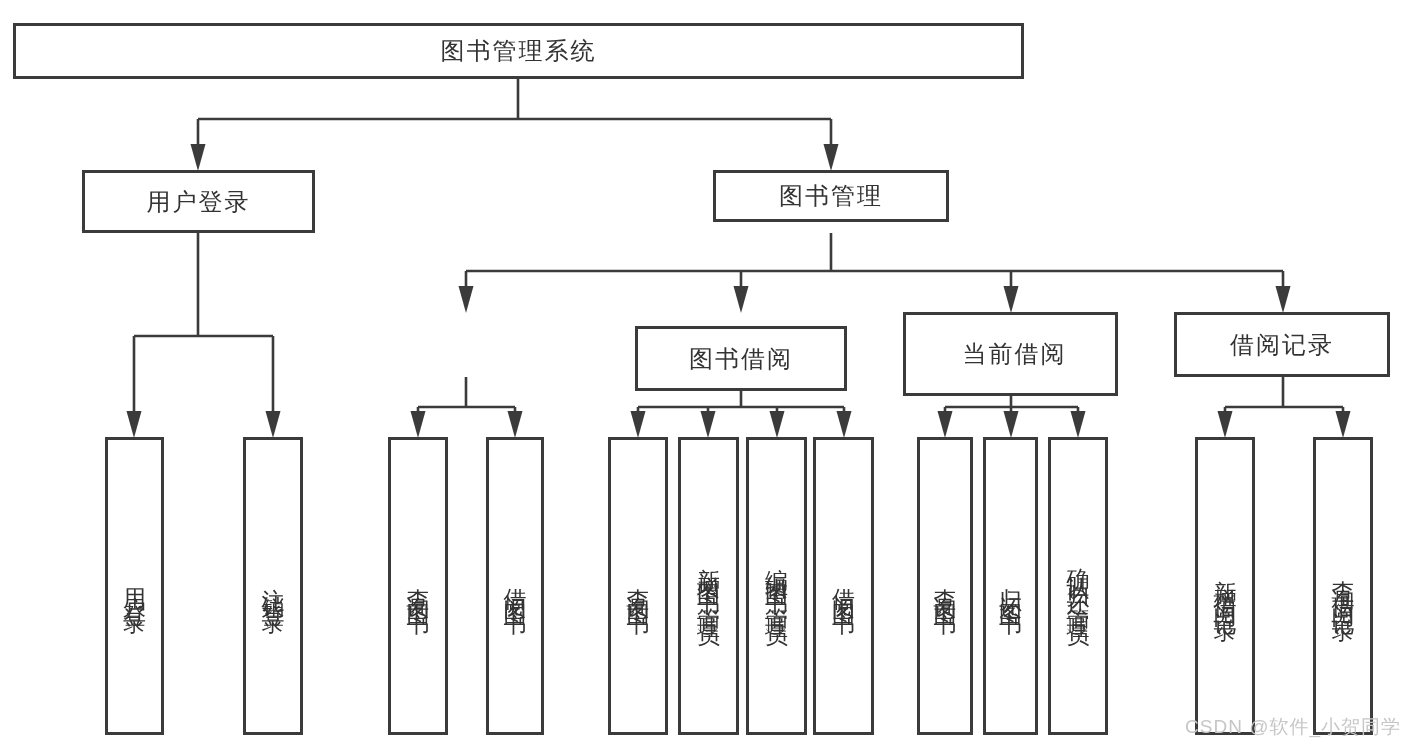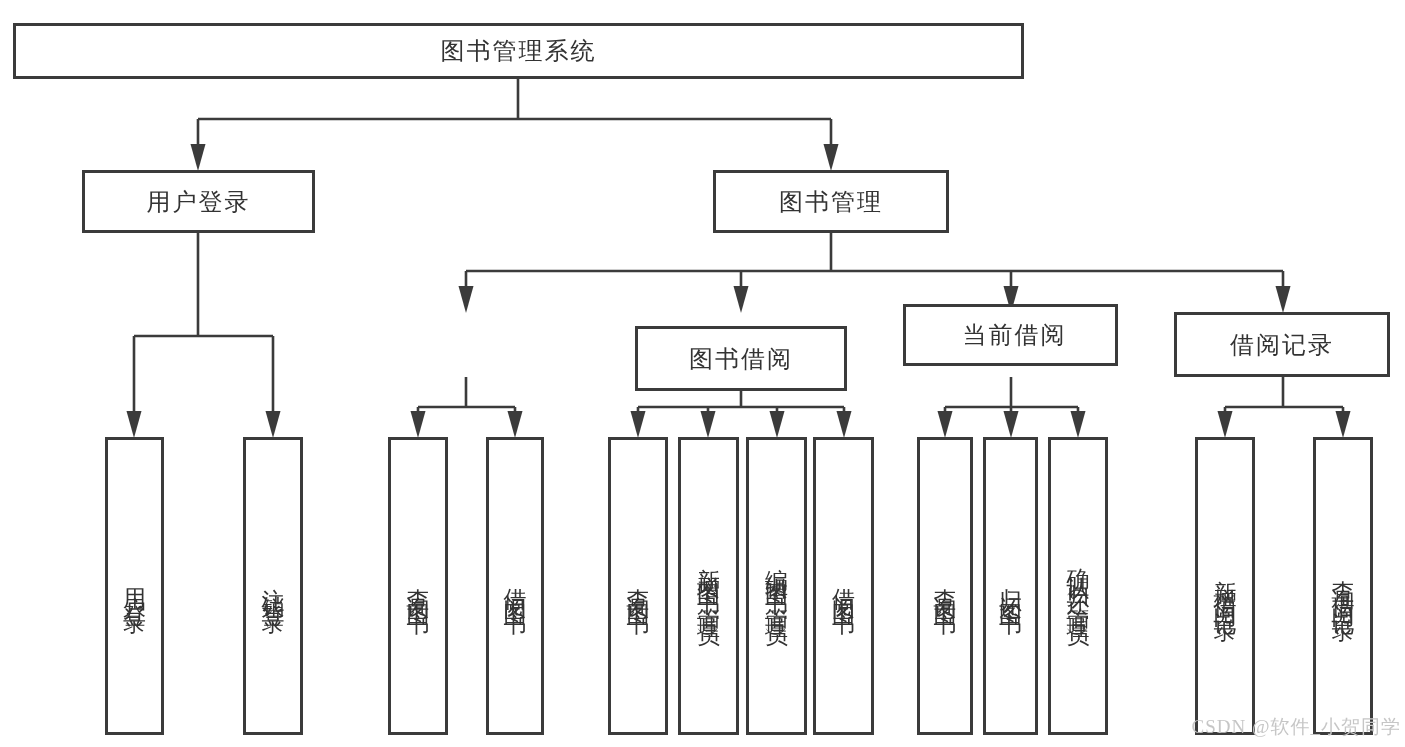--- a/index.html
+++ b/index.html
@@ -53,21 +53,20 @@
   }
   #watermark {
     position: absolute;
     right: 4px;
     top: 714px;
     font-size: 19px;
     letter-spacing: 1px;
     color: #c6c6c6;
     z-index: 3;
     white-space: nowrap;
-    font-family: Liberation Serif, serif;
   }
 </style>
 </head>
 <body>
 
 <div id="canvas">
 
   <svg id="wires" viewBox="0 0 1405 747" xmlns="http://www.w3.org/2000/svg">
     <g stroke="#3b3b3b" stroke-width="2.6" fill="none">
 
@@ -107,24 +106,24 @@
       <polygon points="1011,438 1003.5,411 1018.5,411"></polygon>
       <polygon points="1078,438 1070.5,411 1085.5,411"></polygon>
       <polygon points="1225,438 1217.5,411 1232.5,411"></polygon>
       <polygon points="1343,438 1335.5,411 1350.5,411"></polygon>
     </g>
   </svg>
 
   <div class="hbox" style="left:13px; top:13px; width:1011px; height:56px;margin-top:10px;">图书管理系统</div>
 
   <div class="hbox" style="left:82px; top:170px; width:233px; height:63px;">用户登录</div>
-  <div class="hbox" style="left:713px; top:170px; width:236px; height:63px;">图书管理</div>
+  <div class="hbox" style="left:713px; top:170px; width:236px; height:52px;">图书管理</div>
 
   <div class="hbox" style="left:635px; top:326px; width:212px; height:65px;">图书借阅</div>
-  <div class="hbox" style="left:903px; top:304px; width:215px; height:62px;padding-left:8px;">当前借阅</div>
+  <div class="hbox" style="left:903px; top:312px; width:215px; height:84px;padding-left:8px;">当前借阅</div>
   <div class="hbox" style="left:1174px; top:312px; width:216px; height:65px;">借阅记录</div>
 
   <div class="vbox" style="left:105px; width:59px;">
     <span>用户登录</span>
   </div>
   <div class="vbox" style="left:243px; width:60px;">
     <span>注销登录</span>
   </div>
 
   <div class="vbox" style="left:388px; width:60px;">

